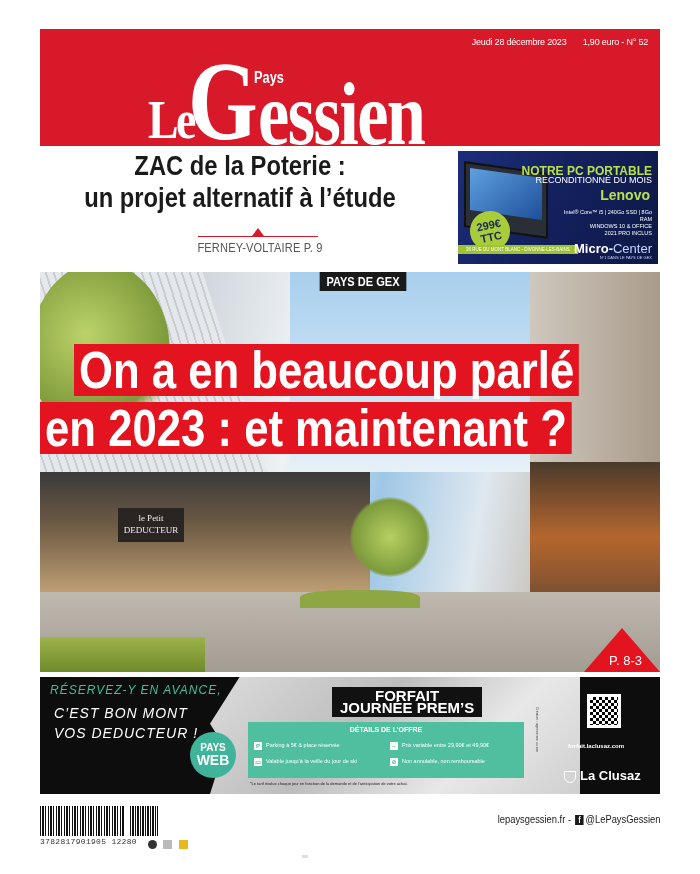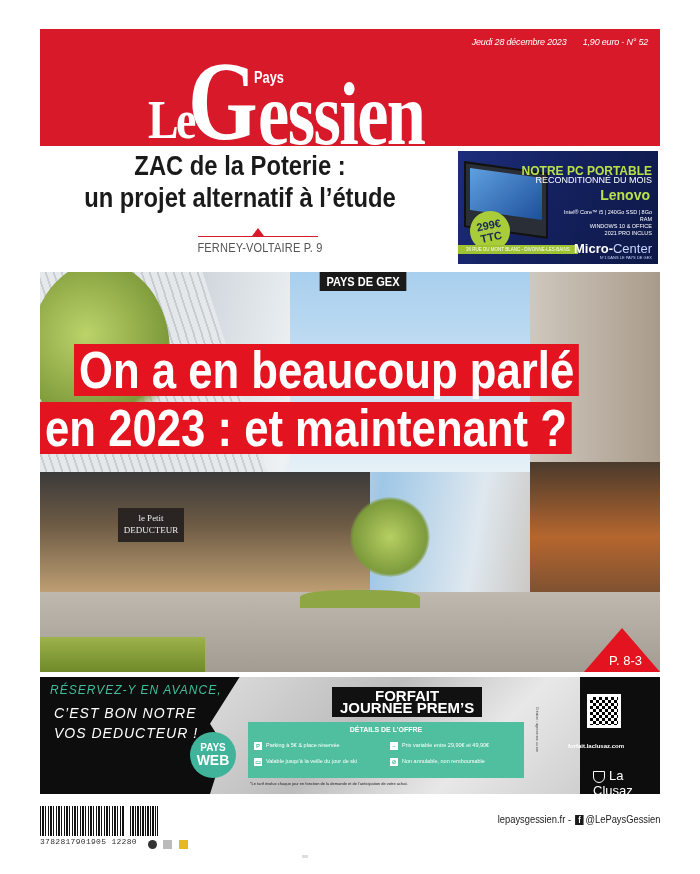--- a/index.html
+++ b/index.html
@@ -2,21 +2,21 @@
 <html><head>
 <meta charset="utf-8">
 <style>
   html, body { margin:0; padding:0; background:#ffffff; }
   body { width:700px; height:874px; position:relative; overflow:hidden; font-family:"Liberation Sans", sans-serif; }
   .abs { position:absolute; }
 
   
   #masthead { left:40px; top:29px; width:620px; height:117px; background:#d7192a; }
   #masthead-meta { right:12px; top:8px; color:#fff; font-size:9px; letter-spacing:-0.2px; font-family:"Liberation Sans Narrow","Liberation Sans", sans-serif; white-space:nowrap; }
-  #masthead-meta span { margin-left:14px;font-style:italic; }
+  #masthead-meta span { margin-left:14px; }
   #logo { left:108px; top:18px; width:420px; height:100px; color:#fff; font-family:"Liberation Serif", serif; font-weight:bold; }
   #logo-le { position:absolute; left:0; top:42px; font-size:54px; letter-spacing:-3px; transform:scaleX(0.85); transform-origin:left; }
   #logo-g { position:absolute; left:40px; top:-2px; font-size:112px; line-height:1; transform:scaleX(0.8); transform-origin:left; }
   #logo-pays { position:absolute; left:106px; top:22px; font-size:16px; font-family:"Liberation Sans", sans-serif; font-weight:bold; transform:scaleX(0.8); transform-origin:left; }
   #logo-essien { position:absolute; left:110px; top:24px; font-size:88px; line-height:1; letter-spacing:-2px; transform:scaleX(0.8); transform-origin:left; }
 
   
   #teaser { left:50px; top:150px; width:380px; text-align:center; color:#1a1a1a; }
   #teaser h2 { margin:0; font-size:27px; line-height:32px; font-weight:bold; font-family:"Liberation Sans Narrow","Liberation Sans", sans-serif; transform:scaleX(0.88); }
   #teaser-rule { left:198px; top:236px; width:120px; height:1px; background:#d7192a; }
@@ -73,21 +73,21 @@
   #ad-lc .price b { font-size:13px; }
   #ad-lc .offer { position:absolute; left:208px; top:45px; width:276px; height:56px; background:#4fbf9f; color:#fff; }
   #ad-lc .offer .ttl { position:absolute; left:0; width:100%; top:4px; text-align:center; font-weight:bold; font-size:7px; }
   #ad-lc .offer .it { position:absolute; font-size:5.5px; white-space:nowrap; }
   #ad-lc .offer .ico { display:inline-block; width:8px; height:8px; background:#fff; color:#4fbf9f; font-size:6px; text-align:center; line-height:8px; margin-right:4px; vertical-align:middle; font-weight:bold; }
   #ad-lc .foot { position:absolute; left:210px; top:104px; font-size:4px; color:#222; }
   #ad-lc .side { position:absolute; left:495px; top:30px; font-size:3.5px; color:#444; writing-mode:vertical-rl; }
   #ad-lc .qr { position:absolute; left:547px; top:17px; width:28px; height:28px; background:#fff; padding:3px; }
   #ad-lc .qr div { width:100%; height:100%; background:repeating-conic-gradient(#000 0 25%, #fff 0 50%) 0 0/6px 6px; }
   #ad-lc .url { position:absolute; left:528px; top:66px; color:#fff; font-size:6px; font-weight:bold; }
-  #ad-lc .brand { position:absolute; left:524px; top:91px; color:#fff; font-weight:normal; font-size:13px;margin-left:29px; }
+  #ad-lc .brand { position:absolute; left:524px; top:91px; color:#fff; font-weight:bold; font-size:13px; }
   #ad-lc .brand .shield { display:inline-block; width:10px; height:10px; border:1.5px solid #fff; border-radius:0 0 6px 6px; margin-right:4px; vertical-align:middle; }
 
   
   #barcode { left:40px; top:806px; width:84px; height:30px; background:repeating-linear-gradient(90deg,#111 0 1px,#fff 1px 2px,#111 2px 4px,#fff 4px 5px,#111 5px 6px,#fff 6px 8px); }
   #barcode2 { left:130px; top:806px; width:28px; height:30px; background:repeating-linear-gradient(90deg,#111 0 1px,#fff 1px 2px,#111 2px 4px,#fff 4px 5px); }
   #barcode-num { left:40px; top:837px; font-size:8px; color:#333; font-family:"Liberation Mono", monospace; letter-spacing:0.3px; white-space:nowrap; }
   #recycle-icons { left:148px; top:835px; }
   #recycle-icons span { display:inline-block; width:9px; height:9px; margin-right:2px; vertical-align:middle; }
   #recycle-icons .r1 { border-radius:50%; background:#333; }
   #recycle-icons .r2 { background:#bbb; }
@@ -158,21 +158,21 @@
   <div id="hero-tag" class="abs">PAYS DE GEX</div>
   <div id="hl1" class="headline-line">On a en beaucoup parlé</div>
   <div id="hl2" class="headline-line">en 2023 : et maintenant ?</div>
   <div id="page-ref" class="abs"></div>
   <div id="page-ref-label" class="abs">P. 8-3</div>
 </div>
 
 <div id="ad-lc" class="abs">
   <div class="paper"></div>
   <div class="hand1">RÉSERVEZ-Y EN AVANCE,</div>
-  <div class="hand2">C’EST BON NOTRE</div>
+  <div class="hand2">C’EST BON MONT</div>
   <div class="hand3">VOS DEDUCTEUR !</div>
   <div class="exclu">
     <span>PAYS</span>
     <b>WEB</b>
   </div>
   <div class="forfait">
     <span>FORFAIT</span><br>
     <span>JOURNÉE PREM’S</span>
   </div>
   <div class="offer">

